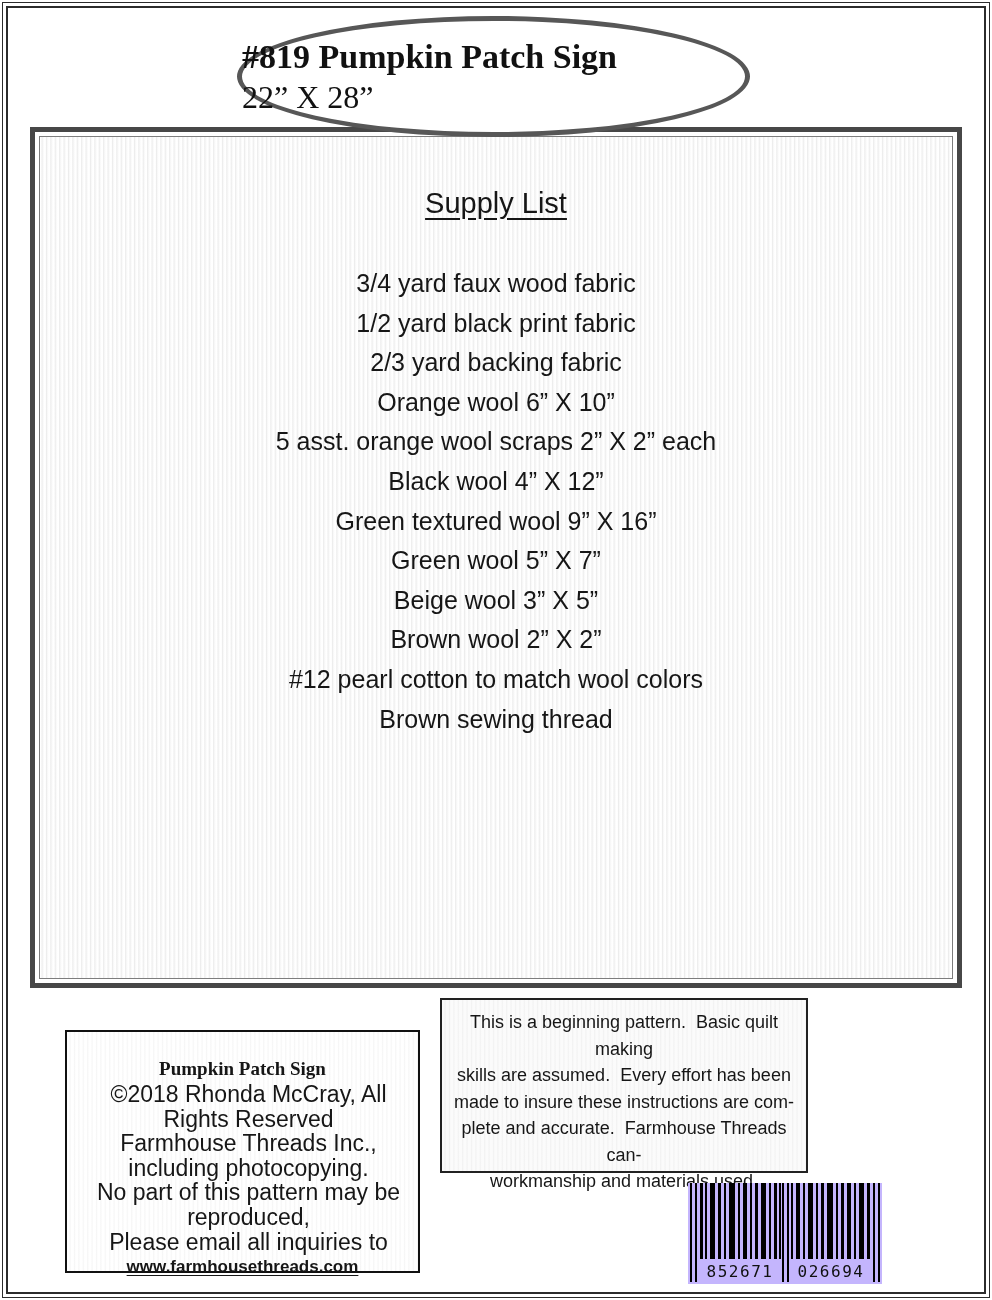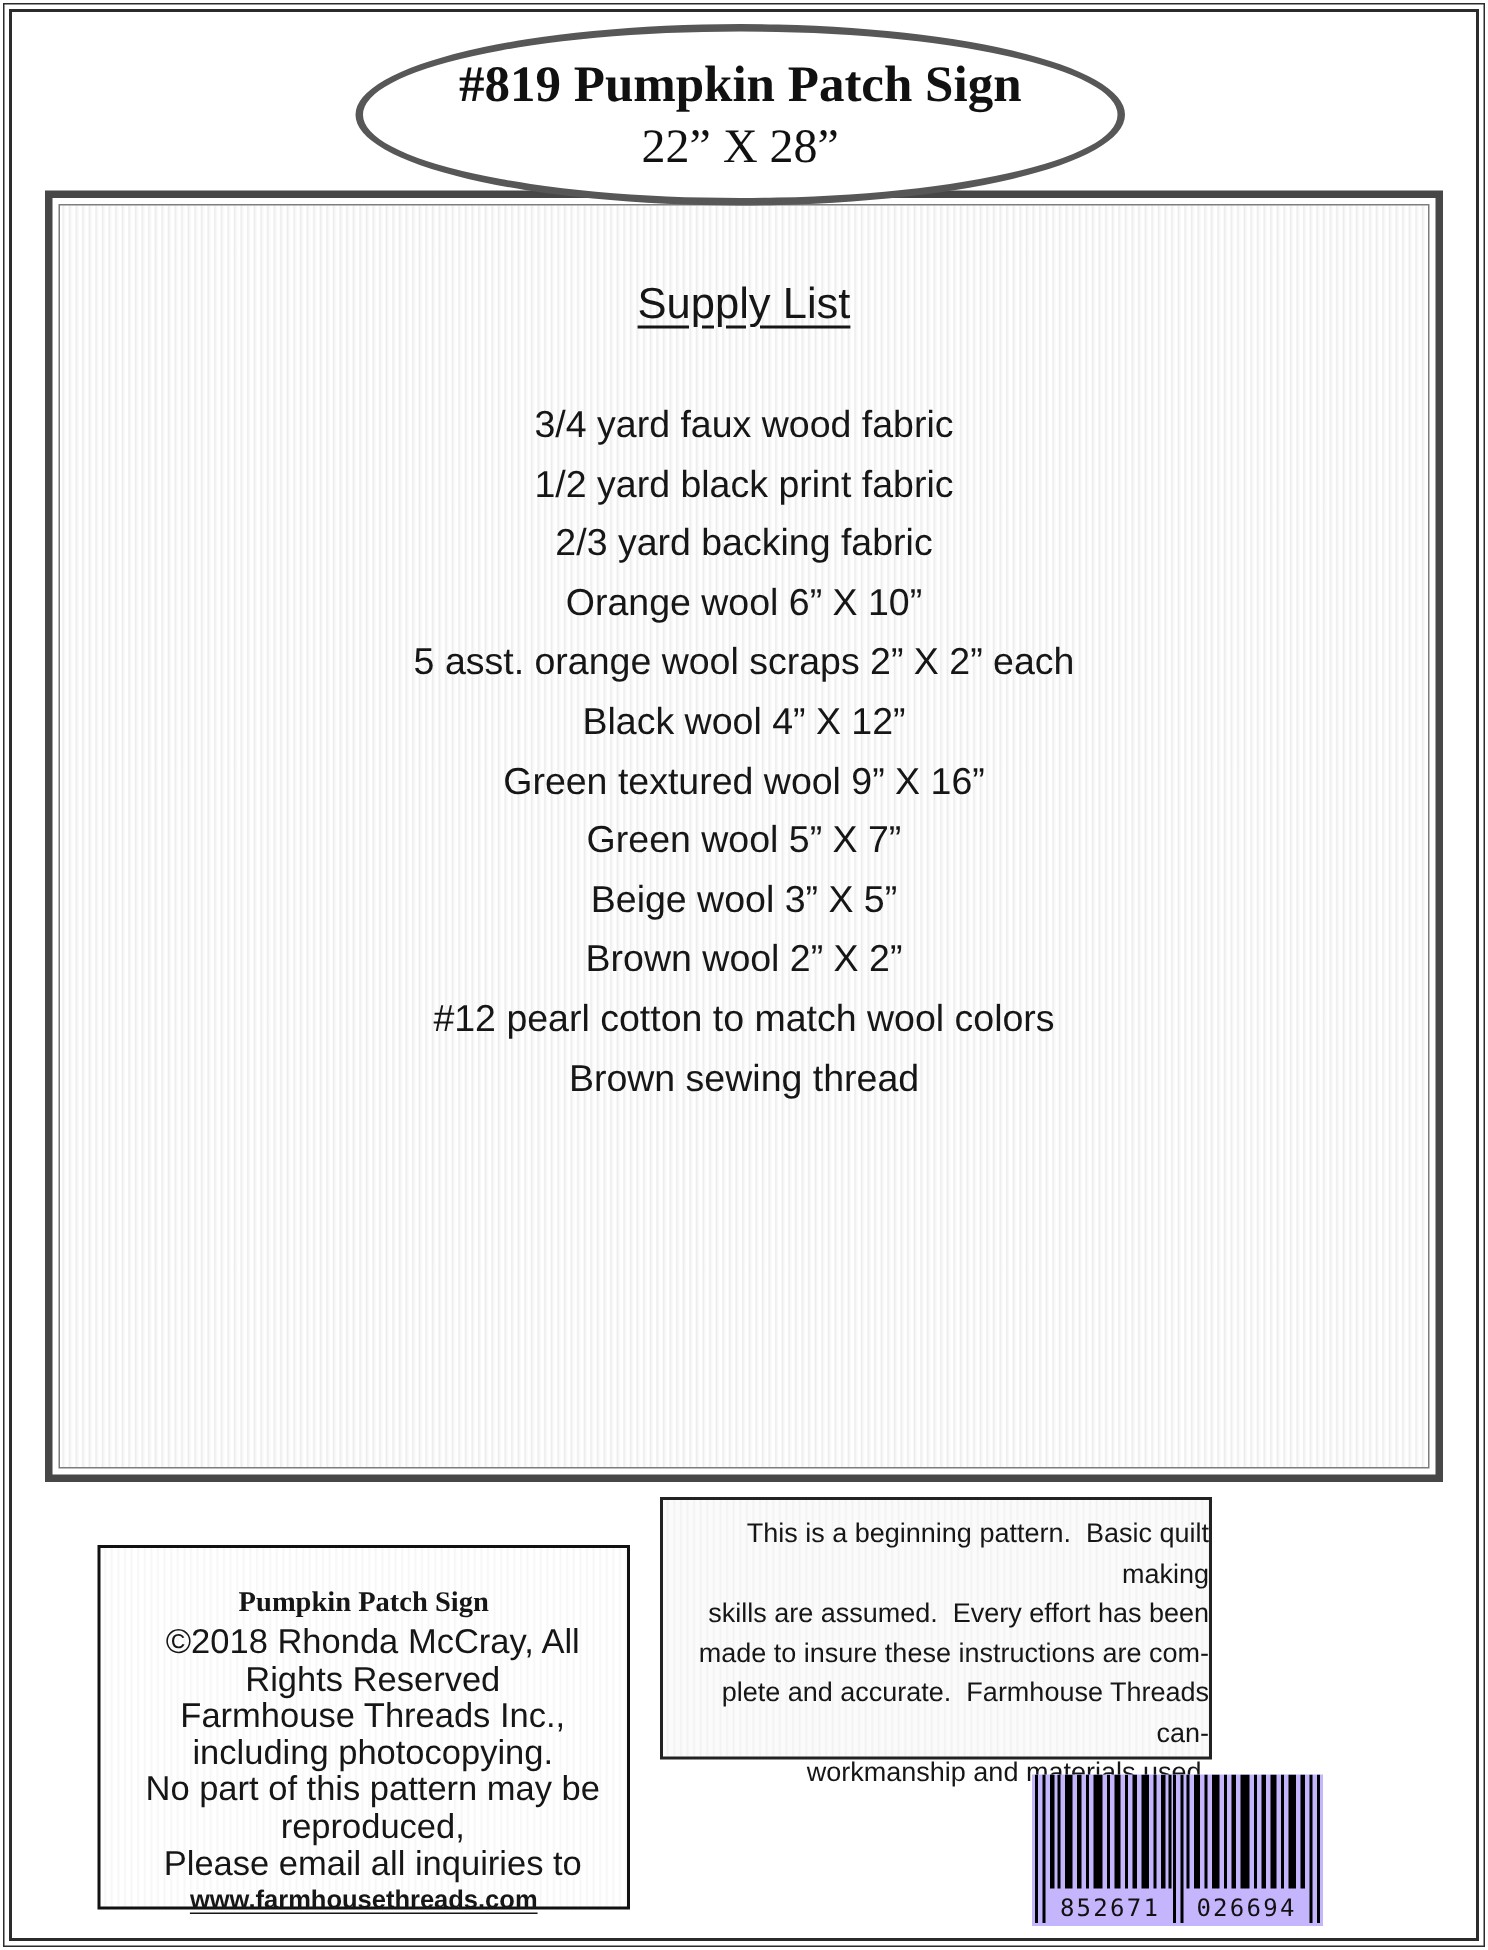--- a/index.html
+++ b/index.html
@@ -37,21 +37,21 @@
   .supply-list{margin-top:44px;}
   .supply-item{
     font-size:25px;line-height:39.6px;color:#161616;white-space:pre-wrap;
   }
 
   
   .title-oval{
     position:absolute;left:237px;top:16px;width:513px;height:121px;
     box-sizing:border-box;
     background:#ffffff;border:5px solid #575757;border-radius:50%;
-    display:flex;flex-direction:column;align-items:center;justify-content:center;
+    display:flex;flex-direction:column;justify-content:center;
     font-family:"Liberation Serif", serif;
     z-index:5;
   }
   .title-line1{font-size:34px;font-weight:600;color:#111;line-height:1.2;}
   .title-line2{font-size:32px;font-weight:400;color:#111;line-height:1.2;}
 
   
   .copyright-box{
     position:absolute;left:65px;top:1030px;width:355px;height:243px;
     box-sizing:border-box;border:2px solid #111;
@@ -65,21 +65,21 @@
     font-size:17px;font-weight:700;line-height:26px;color:#161616;
     text-decoration:underline;text-underline-offset:3px;
   }
 
   
   .disclaimer-box{
     position:absolute;left:440px;top:998px;width:368px;height:175px;
     box-sizing:border-box;border:2px solid #222;
     background:repeating-linear-gradient(90deg,
       #fbfbfb 0px,#fbfbfb 2px,#f2f2f2 3px,#fbfbfb 4.4px);
-    text-align:right;padding-top:9px;
+    text-align:center;padding-top:9px;
   }
   .disclaimer-line{font-size:18px;line-height:26.5px;color:#161616;white-space:pre-wrap;}
 
   
   .barcode{
     position:absolute;left:688px;top:1183px;width:194px;height:101px;
     background:#c4b5fd;
   }
   .barcode svg{display:block;width:100%;height:100%;}
   .barcode text{

